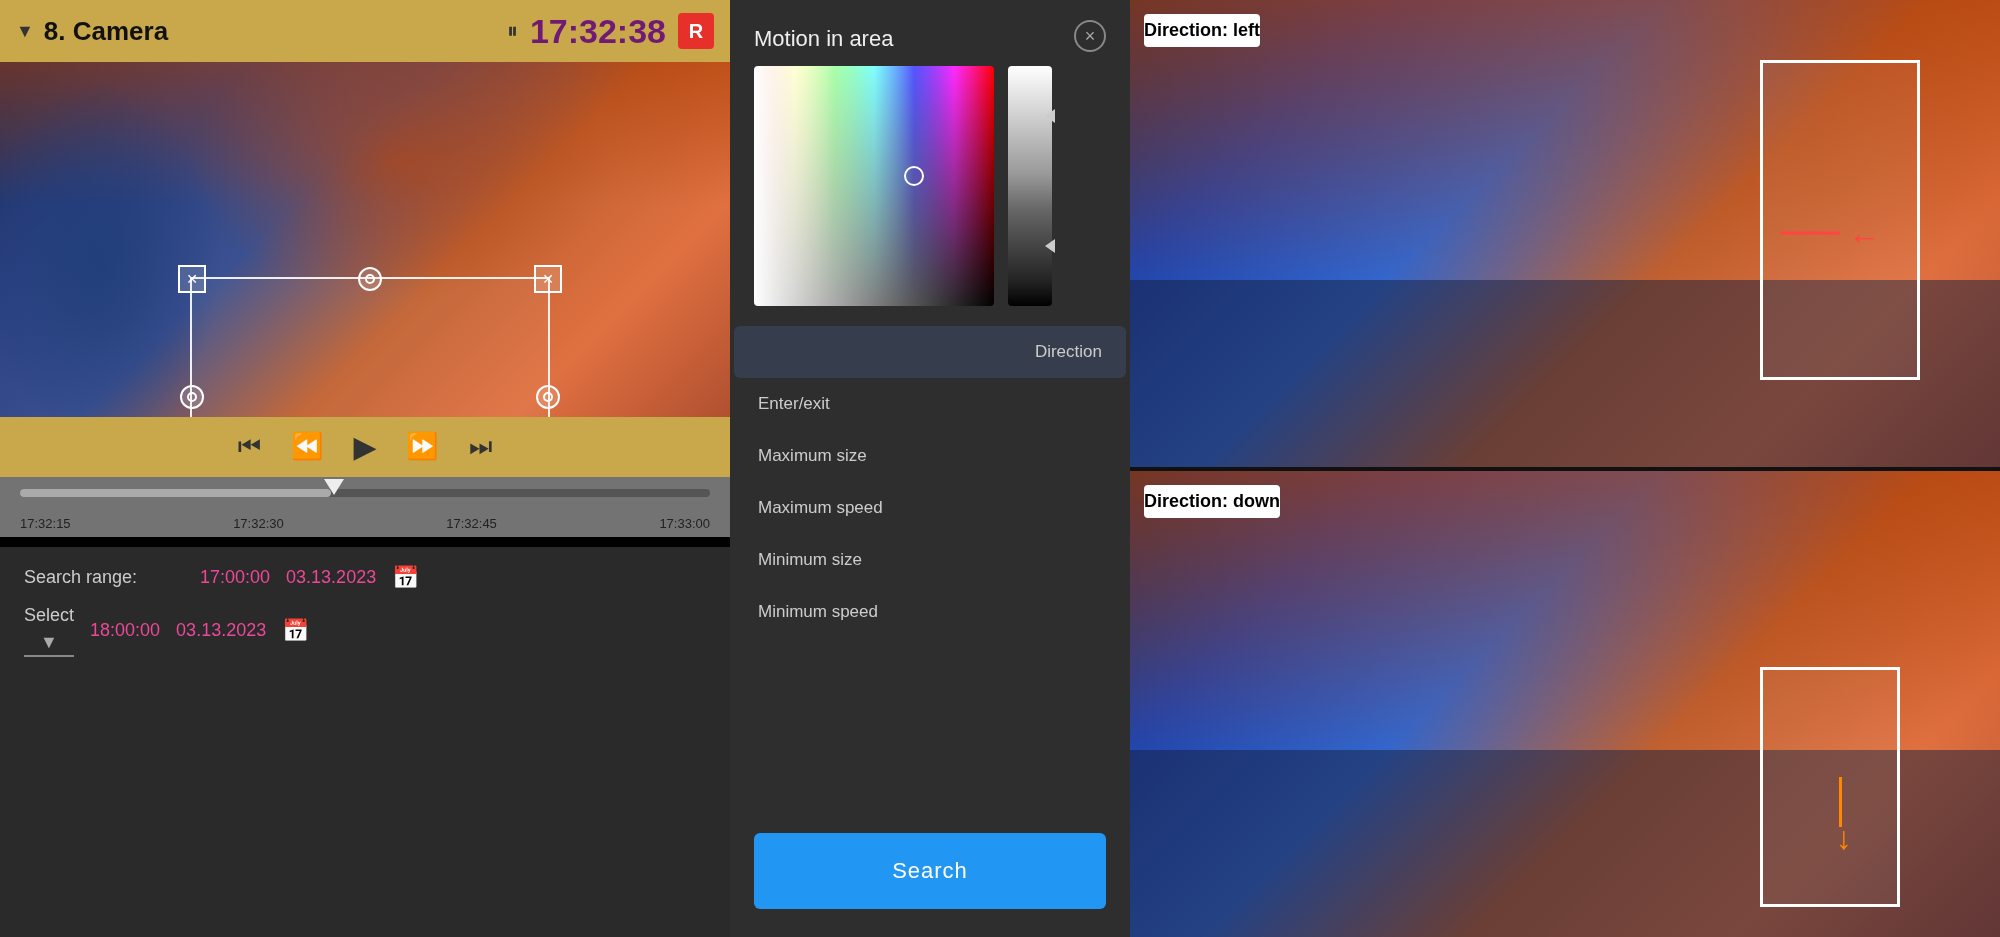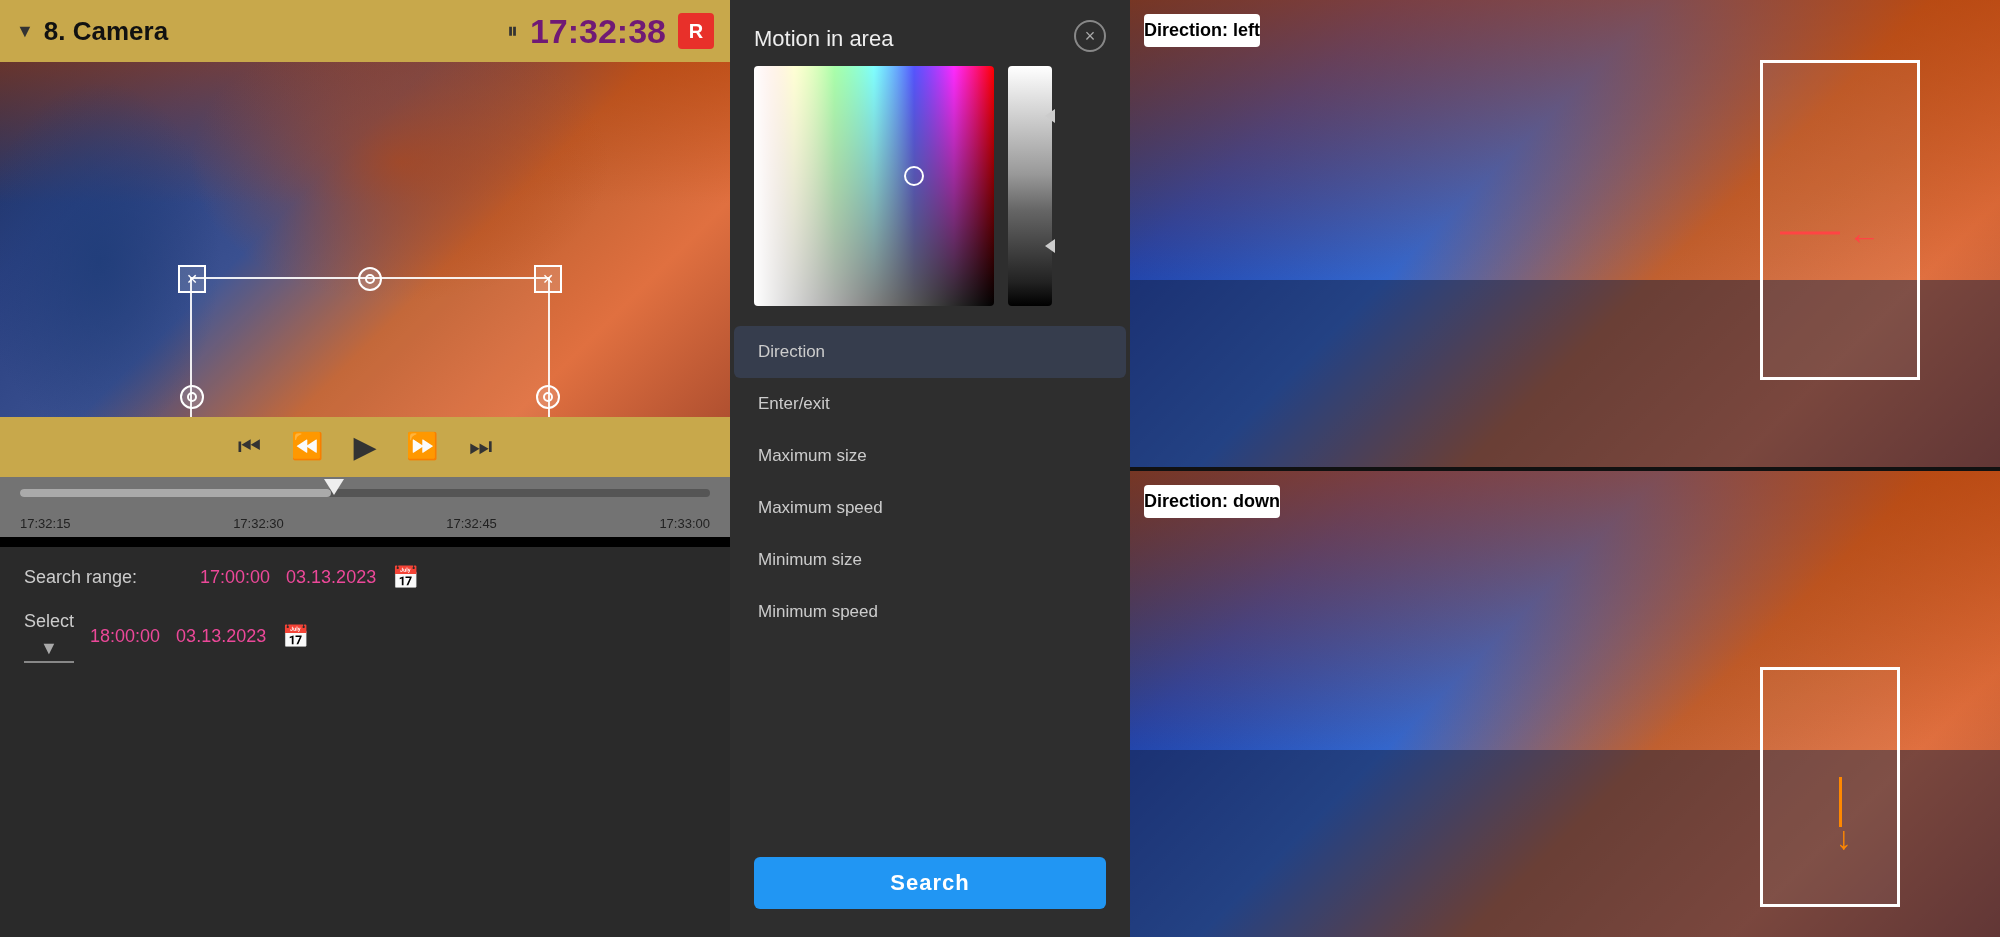--- a/index.html
+++ b/index.html
@@ -203,21 +203,21 @@
       color: #222;
     }
 
     
     .search-range-area {
       background: #2a2a2a;
       flex: 1;
       padding: 18px 24px;
       display: flex;
       flex-direction: column;
-      gap: 20px;
+      gap: 14px;
       margin-top: 10px;
     }
     .search-range-row {
       display: flex;
       align-items: center;
       gap: 16px;
       color: #ccc;
       font-size: 18px;
     }
     .search-range-label {
@@ -359,33 +359,34 @@
     }
     .filter-item {
       padding: 16px 24px;
       color: #ccc;
       font-size: 17px;
       cursor: pointer;
       border-radius: 6px;
     }
     .filter-item.selected {
       background: rgba(100,150,255,0.15);
+      text-align: right;
     }
 
     
     .search-btn-container {
       padding: 20px 24px 28px;
     }
     .search-btn {
       width: 100%;
-      height: 52px;
+      height: 76px;
       background: #2196F3;
       color: white;
       font-size: 22px;
-      font-weight: bold;
+      font-weight: normal;
       border: none;
       border-radius: 6px;
       cursor: pointer;
       letter-spacing: 1px;
     }
 
     
     .right-panel {
       flex: 1;
       height: 937px;

